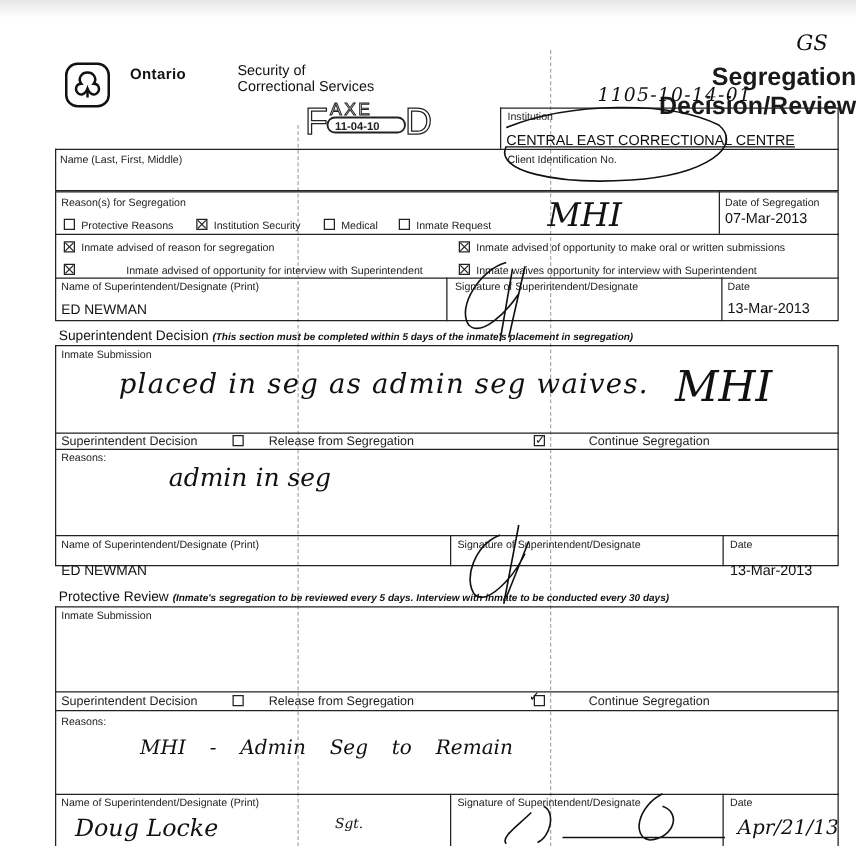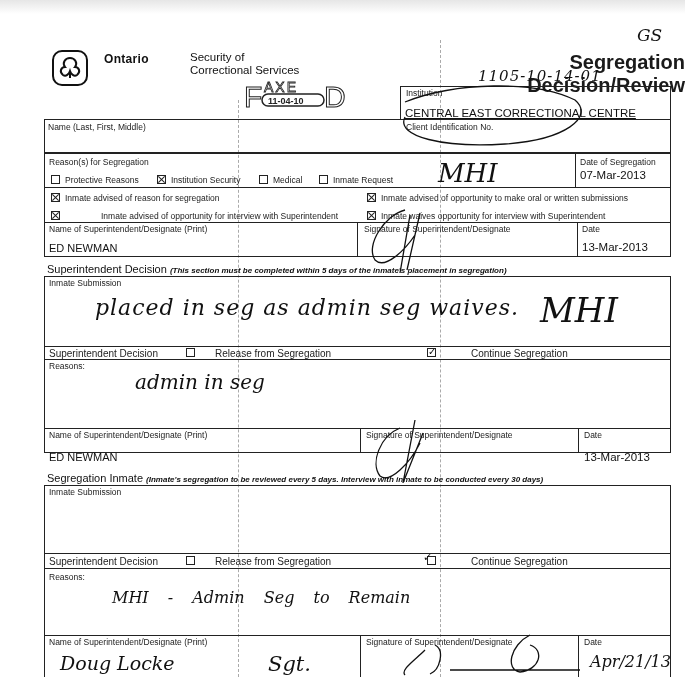--- a/index.html
+++ b/index.html
@@ -143,21 +143,21 @@
 <div class="lbl" style="left:49px;top:430px;">Name of Superintendent/Designate (Print)</div>
 <div class="val" style="left:49px;top:451px;">ED NEWMAN</div>
 <div class="lbl" style="left:366px;top:430px;">Signature of Superintendent/Designate</div>
 <svg class="abs" style="left:365px;top:418px;" width="80" height="70">
   <path d="M35 10 C15 18 5 45 15 58 C25 66 45 45 55 25 M50 2 L38 65 M58 15 L40 60" fill="none" stroke="#111" stroke-width="1.3"></path>
 </svg>
 <div class="lbl" style="left:584px;top:430px;">Date</div>
 <div class="val big" style="left:584px;top:451px;">13-Mar-2013</div>
 
 <div class="sect" style="left:47px;top:472px;">
-  <span>Segregation Inmate</span>
+  <span>Protective Review</span>
   <i>(Inmate's segregation to be reviewed every 5 days.  Interview with inmate to be conducted every 30 days)</i>
 </div>
 <div class="box" style="left:44px;top:485px;width:627px;height:192px;border-bottom:none;"></div>
 <div class="lbl" style="left:49px;top:487px;">Inmate Submission</div>
 <div class="val" style="left:95px;top:505px;"></div>
 
 <div class="hline" style="left:44px;top:553px;width:627px;"></div>
 <div class="lbl" style="left:49px;top:556px;font-size:10px;">Superintendent Decision</div>
 <div class="cb" style="left:186px;top:556px;"></div>
 <div class="lbl" style="left:215px;top:556px;font-size:10px;">Release from Segregation</div>
@@ -167,19 +167,19 @@
 <div class="lbl" style="left:471px;top:556px;font-size:10px;">Continue Segregation</div>
 <div class="hline" style="left:44px;top:568px;width:627px;"></div>
 <div class="lbl" style="left:49px;top:572px;">Reasons:</div>
 <div class="abs hand" style="left:112px;top:588px;font-size:16px;word-spacing:14px;">MHI  -  Admin Seg to Remain</div>
 
 <div class="hline" style="left:44px;top:635px;width:627px;"></div>
 <div class="vline" style="left:360px;top:635px;height:42px;"></div>
 <div class="vline" style="left:578px;top:635px;height:42px;"></div>
 <div class="lbl" style="left:49px;top:637px;">Name of Superintendent/Designate (Print)</div>
 <div class="abs hand" style="left:60px;top:652px;font-size:19px;">Doug Locke</div>
-<div class="abs hand" style="left:268px;top:652px;font-size:21px;">Sgt.</div>
+<div class="abs hand" style="left:268px;top:652px;font-size:11px;">Sgt.</div>
 <div class="lbl" style="left:366px;top:637px;">Signature of Superintendent/Designate</div>
 <svg class="abs" style="left:380px;top:630px;" width="200" height="47">
   <path d="M45 20 C35 30 20 40 25 45 M55 15 C65 20 60 40 50 44 M70 40 L200 40 M150 5 C130 15 125 40 140 42 C160 40 165 20 150 15" fill="none" stroke="#111" stroke-width="1.3"></path>
 </svg>
 <div class="lbl" style="left:584px;top:637px;">Date</div>
 <div class="abs hand" style="left:590px;top:652px;font-size:16px;">Apr/21/13</div>
 
 </body></html>

